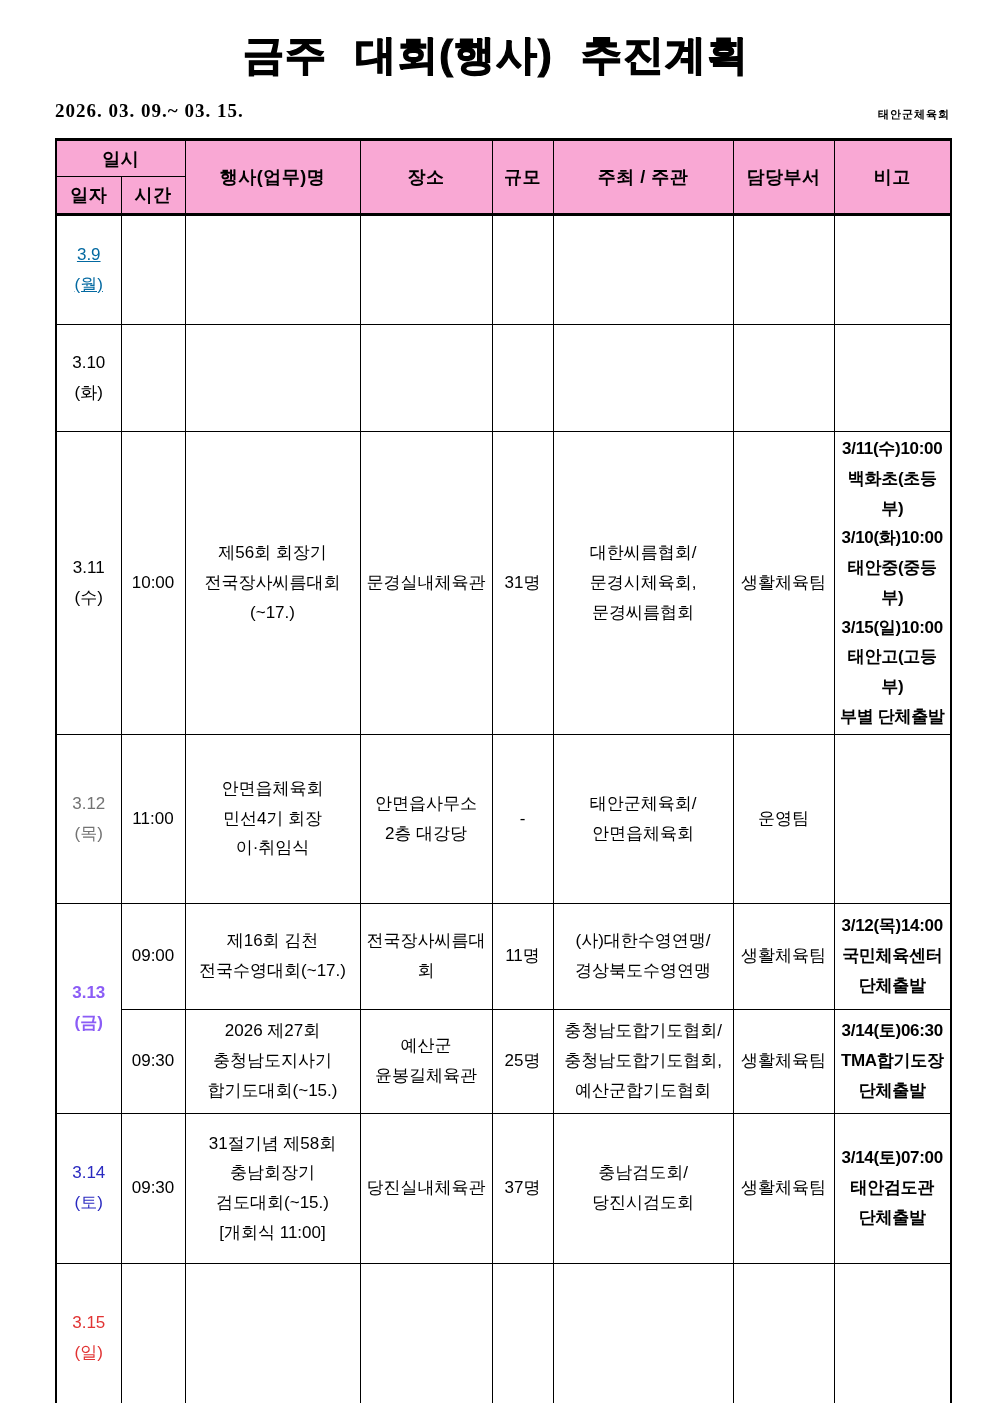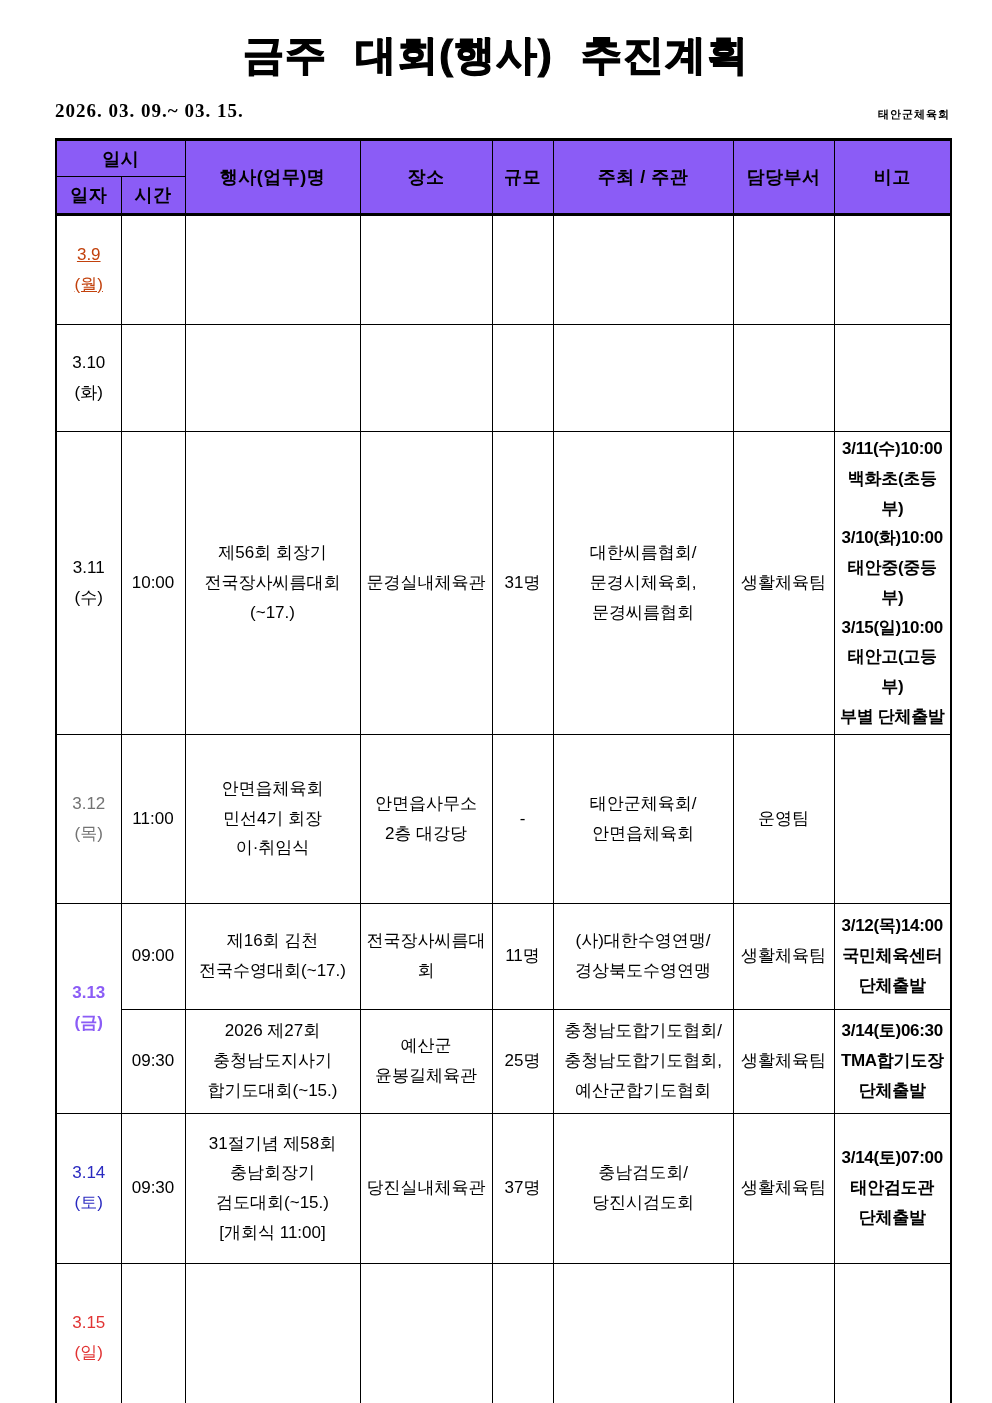--- a/index.html
+++ b/index.html
@@ -57,21 +57,21 @@
     border: 1px solid #000;
     text-align: center;
     vertical-align: middle;
     white-space: pre-line;
     padding: 2px 3px;
     box-sizing: border-box;
     overflow: hidden;
   }
   .schedule thead { border-bottom: 3px solid #000; }
   .schedule thead th {
-    background: #8b5cf6;
+    background: #f9a8d4;
     font-weight: 700;
     font-size: 18px;
     letter-spacing: 0.5px;
   }
   .hrow1 th { height: 37px; }
   .hrow2 th { height: 38px; }
   .schedule td { font-size: 17px; line-height: 1.75; }
   .c-date  { line-height: 2.05; }
   .c-note  { font-weight: 700; font-size: 15px; line-height: 1.55; letter-spacing: -0.3px; }
   .r-empty-sm   { height: 110px; }
@@ -115,21 +115,21 @@
         <th rowspan="2">담당부서</th>
         <th rowspan="2">비고</th>
       </tr>
       <tr class="hrow2">
         <th>일자</th>
         <th>시간</th>
       </tr>
     </thead>
     <tbody>
       <tr class="r-empty-sm">
-        <td class="c-date" style="color: #c2410c; text-decoration: underline;">3.9
+        <td class="c-date" style="color: #0369a1; text-decoration: underline;">3.9
 (월)</td>
         <td class="c-time"></td>
         <td class="c-event"></td>
         <td class="c-place"></td>
         <td class="c-scale"></td>
         <td class="c-host"></td>
         <td class="c-dept"></td>
         <td class="c-note"></td>
       </tr>
       <tr class="r-empty-sm2">

